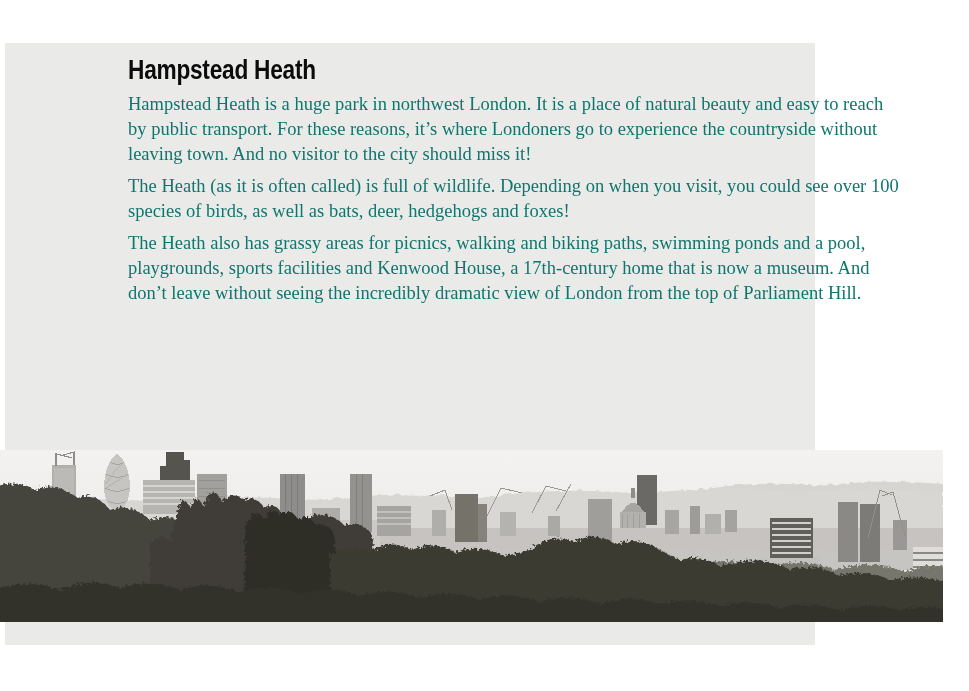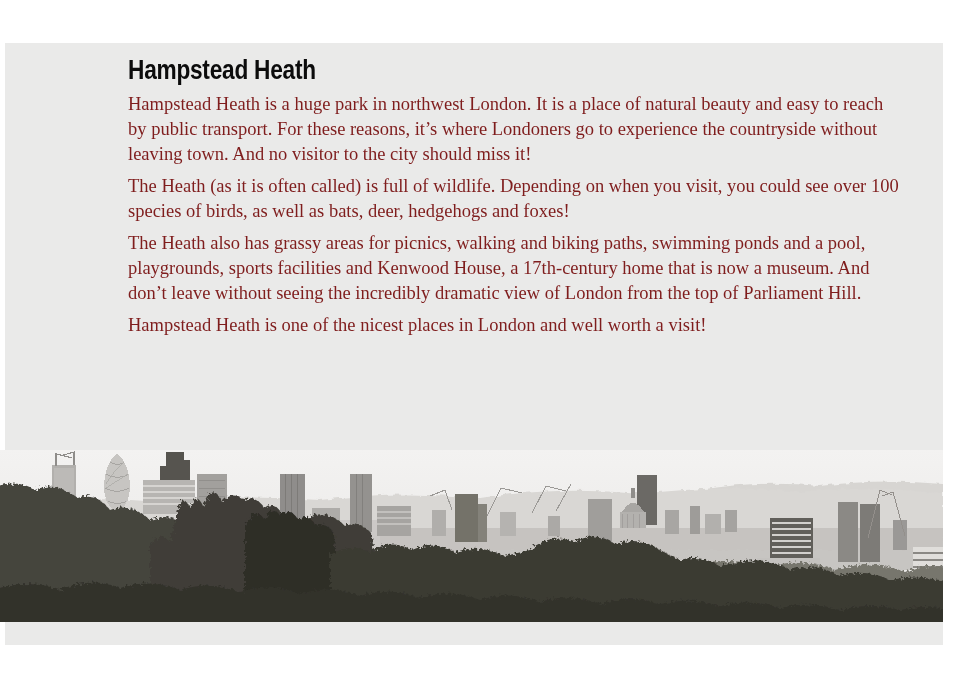--- a/index.html
+++ b/index.html
@@ -6,21 +6,21 @@
   .page{
     position:relative;
     width:969px;height:691px;
     background:#ffffff;
     overflow:hidden;
     font-family:"Liberation Serif", serif;
   }
   .card{
     position:absolute;
     left:5px;top:43px;
-    width:938px;height:602px;
+    width:810px;height:602px;
     background:#eaeae9;
   }
   .text-col{
     position:absolute;
     left:123px;top:12px;
     width:778px;
   }
   h1.title{
     margin:0 0 7px 0;
     font-family:"Liberation Sans", sans-serif;
@@ -30,42 +30,41 @@
     color:#0c0c0c;
     letter-spacing:-0.3px;
     transform:scaleX(0.84);
     transform-origin:left center;
     white-space:nowrap;
   }
   .text-col p{
     margin:0 0 6.5px 0;
     font-size:18.5px;
     line-height:25.2px;
-    color:#7f1d1d;
+    color:#0f766e;
   }
   .photo{
     position:absolute;
     left:0;top:450px;
     width:943px;height:172px;
     overflow:hidden;
   }
   .photo svg{display:block;}
 </style>
 </head>
 <body>
 
 <div class="page">
 
   <div class="card">
     <div class="text-col">
       <h1 class="title">Hampstead Heath</h1>
       <p>Hampstead Heath is a huge park in northwest London. It is a place of natural beauty and easy to reach by public transport. For these reasons, it’s where Londoners go to experience the countryside without leaving town. And no visitor to the city should miss it!</p>
       <p>The Heath (as it is often called) is full of wildlife. Depending on when you visit, you could see over 100 species of birds, as well as bats, deer, hedgehogs and foxes!</p>
       <p>The Heath also has grassy areas for picnics, walking and biking paths, swimming ponds and a pool, playgrounds, sports facilities and Kenwood House, a 17th-century home that is now a museum. And don’t leave without seeing the incredibly dramatic view of London from the top of Parliament Hill.</p>
-      <p>Hampstead Heath is one of the nicest places in London and well worth a visit!</p>
     </div>
   </div>
 
   <div class="photo" role="img" aria-label="Black-and-white view over treetops of the London skyline — including the Gherkin, Tower 42 and St Paul's Cathedral — seen from Hampstead Heath">
     <svg width="943" height="172" viewBox="0 0 943 172" xmlns="http://www.w3.org/2000/svg">
       <defs>
         <linearGradient id="sky" x1="0" y1="0" x2="0" y2="1">
           <stop offset="0" stop-color="#f3f2f1"></stop>
           <stop offset="1" stop-color="#e7e6e4"></stop>
         </linearGradient>

